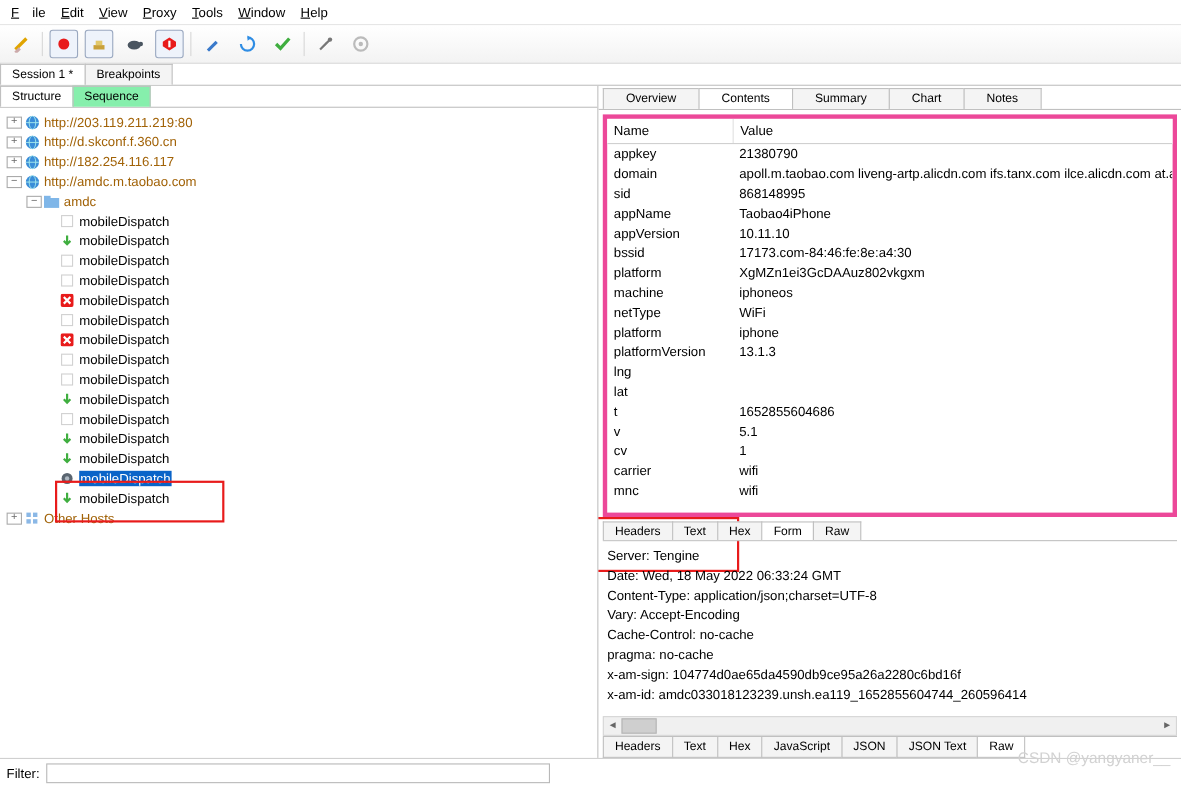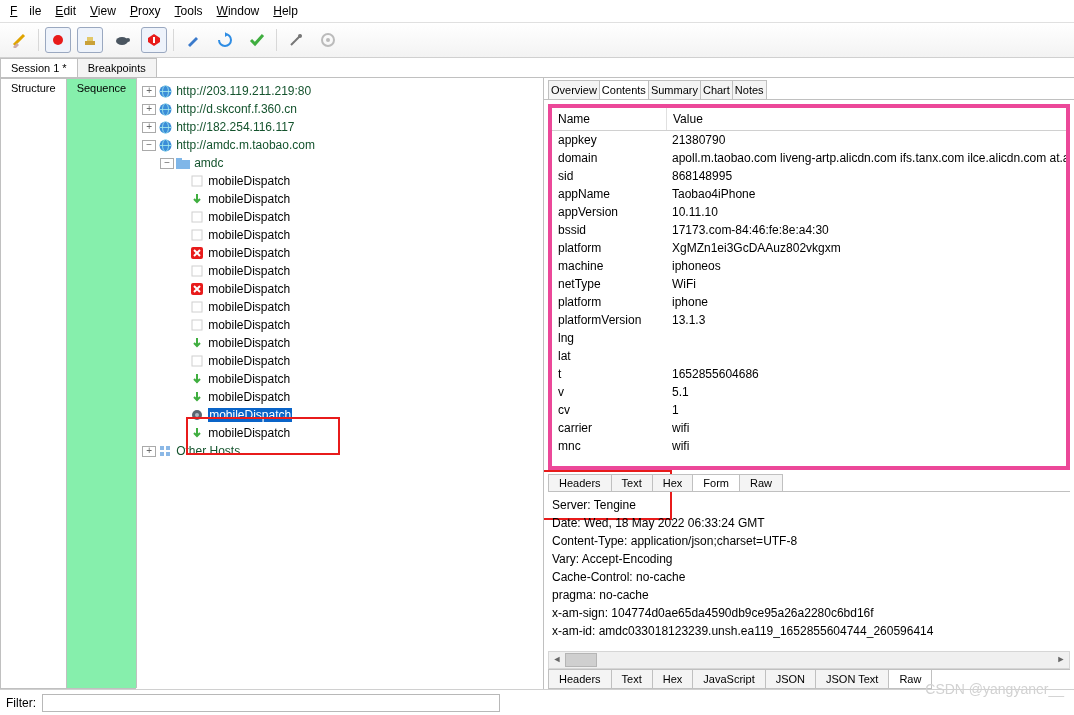--- a/index.html
+++ b/index.html
@@ -7,34 +7,34 @@
 .menubar span{padding:2px 6px;cursor:default}
 .menubar span u{text-decoration:underline}
 .toolbar{display:flex;align-items:center;gap:6px;padding:4px 6px;background:linear-gradient(#fff,#f3f3f3);border-bottom:1px solid #d0d0d0}
 .tbtn{width:24px;height:24px;display:flex;align-items:center;justify-content:center;border:1px solid transparent;border-radius:3px}
 .tbtn.boxed{border:1px solid #9aa8c0;background:#eef3fb}
 .sep{width:1px;height:22px;background:#d8d8d8}
 .session-tabs{display:flex;border-bottom:1px solid #c0c0c0;background:#fff}
 .stab{padding:3px 10px;border:1px solid #c0c0c0;border-bottom:none;margin-right:-1px;background:#f4f4f4;font-size:11px}
 .stab.active{background:#fff}
 .main{display:flex;height:calc(715px - 22px - 34px - 22px - 26px)}
-.left{width:543px;display:flex;flex-direction:row;border-right:1px solid #c0c0c0}
+.left{width:543px;display:flex;flex-direction:column;border-right:1px solid #c0c0c0}
 .subtabs{display:flex;border-bottom:1px solid #c0c0c0}
 .subtab{padding:3px 10px;border:1px solid #c0c0c0;border-bottom:none;margin-right:-1px;background:#86efac;font-size:11px}
 .subtab.active{background:#fff}
 .tree{flex:1;overflow:auto;padding:4px 2px}
 .trow{display:flex;align-items:center;height:18px;white-space:nowrap}
 .exp{width:12px;text-align:center;color:#6a6a6a;font-size:10px;display:inline-block;margin:0 2px;border:1px solid #aaa;line-height:8px;height:9px;background:#fff}
 .ticon{width:14px;height:14px;display:inline-flex;align-items:center;justify-content:center;margin-right:4px}
-.host{color:#14532d}
+.host{color:#a16207}
 .sel{background:#0a64c8;color:#fff;padding:0 1px}
 .highlight-box{position:absolute;border:2px solid #e81b1b;pointer-events:none}
 .right{flex:1;display:flex;flex-direction:column;overflow:hidden}
 .rtabs{display:flex;border-bottom:1px solid #c0c0c0;padding-top:2px}
-.rtab{padding:3px 2px;border:1px solid #c0c0c0;border-bottom:none;margin-left:-1px;background:#f4f4f4;font-size:11px}
+.rtab{padding:3px 20px;border:1px solid #c0c0c0;border-bottom:none;margin-left:-1px;background:#f4f4f4;font-size:11px}
 .rtab:first-child{margin-left:4px}
 .rtab.active{background:#fff}
 .kvwrap{border:4px solid #ec4899;margin:4px;height:358px;overflow:hidden;position:relative}
 .kvhead{display:flex;border-bottom:1px solid #d0d0d0;background:#fff;font-size:12px}
 .kvhead .c1{width:102px;padding:4px 6px;border-right:1px solid #e0e0e0}
 .kvhead .c2{flex:1;padding:4px 6px}
 .kvbody{overflow:auto;height:330px}
 .kvrow{display:flex;font-size:12px;line-height:18px}
 .kvrow .c1{width:102px;padding:0 6px}
 .kvrow .c2{flex:1;padding:0 6px;white-space:nowrap;overflow:hidden}

